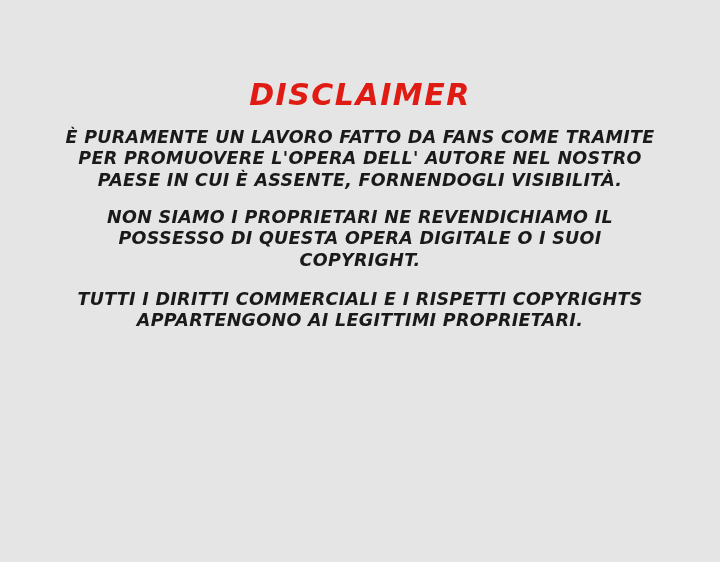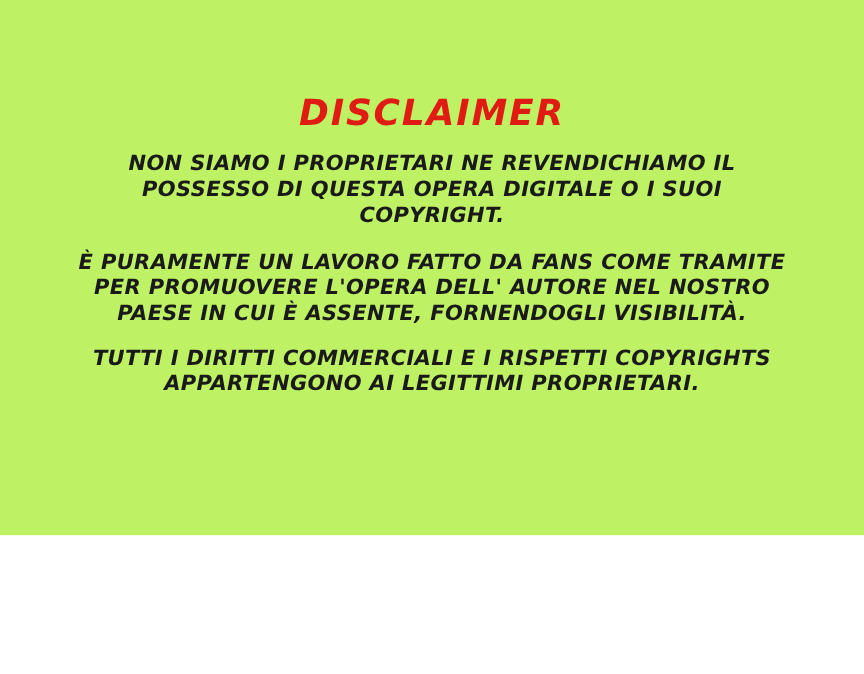--- a/index.html
+++ b/index.html
@@ -9,22 +9,22 @@
   }
   body {
     width: 720px;
     height: 562px;
     font-family: "DejaVu Sans", sans-serif;
     overflow: hidden;
   }
   .page {
     position: relative;
     width: 720px;
-    height: 446px;
-    background: #bef264;
+    height: 562px;
+    background: #e5e5e5;
     box-sizing: border-box;
   }
   .content {
     position: absolute;
     left: 0;
     right: 0;
     top: 78px;
     text-align: center;
   }
   .title {
@@ -68,25 +68,25 @@
     white-space: pre-line;
   }
 </style>
 </head>
 <body>
 
 <div class="page">
   <div class="content">
     <h1 class="title">DISCLAIMER</h1>
 
+    <p class="para p2">È PURAMENTE UN LAVORO FATTO DA FANS COME TRAMITE
+PER PROMUOVERE L'OPERA DELL' AUTORE NEL NOSTRO
+PAESE IN CUI È ASSENTE, FORNENDOGLI VISIBILITÀ.</p>
+
     <p class="para p1">NON SIAMO I PROPRIETARI NE REVENDICHIAMO IL
 POSSESSO DI QUESTA OPERA DIGITALE O I SUOI
 COPYRIGHT.</p>
-
-    <p class="para p2">È PURAMENTE UN LAVORO FATTO DA FANS COME TRAMITE
-PER PROMUOVERE L'OPERA DELL' AUTORE NEL NOSTRO
-PAESE IN CUI È ASSENTE, FORNENDOGLI VISIBILITÀ.</p>
 
     <p class="para p3">TUTTI I DIRITTI COMMERCIALI E I RISPETTI COPYRIGHTS
 APPARTENGONO AI LEGITTIMI PROPRIETARI.</p>
 
   </div>
 </div>
 
 </body></html>

